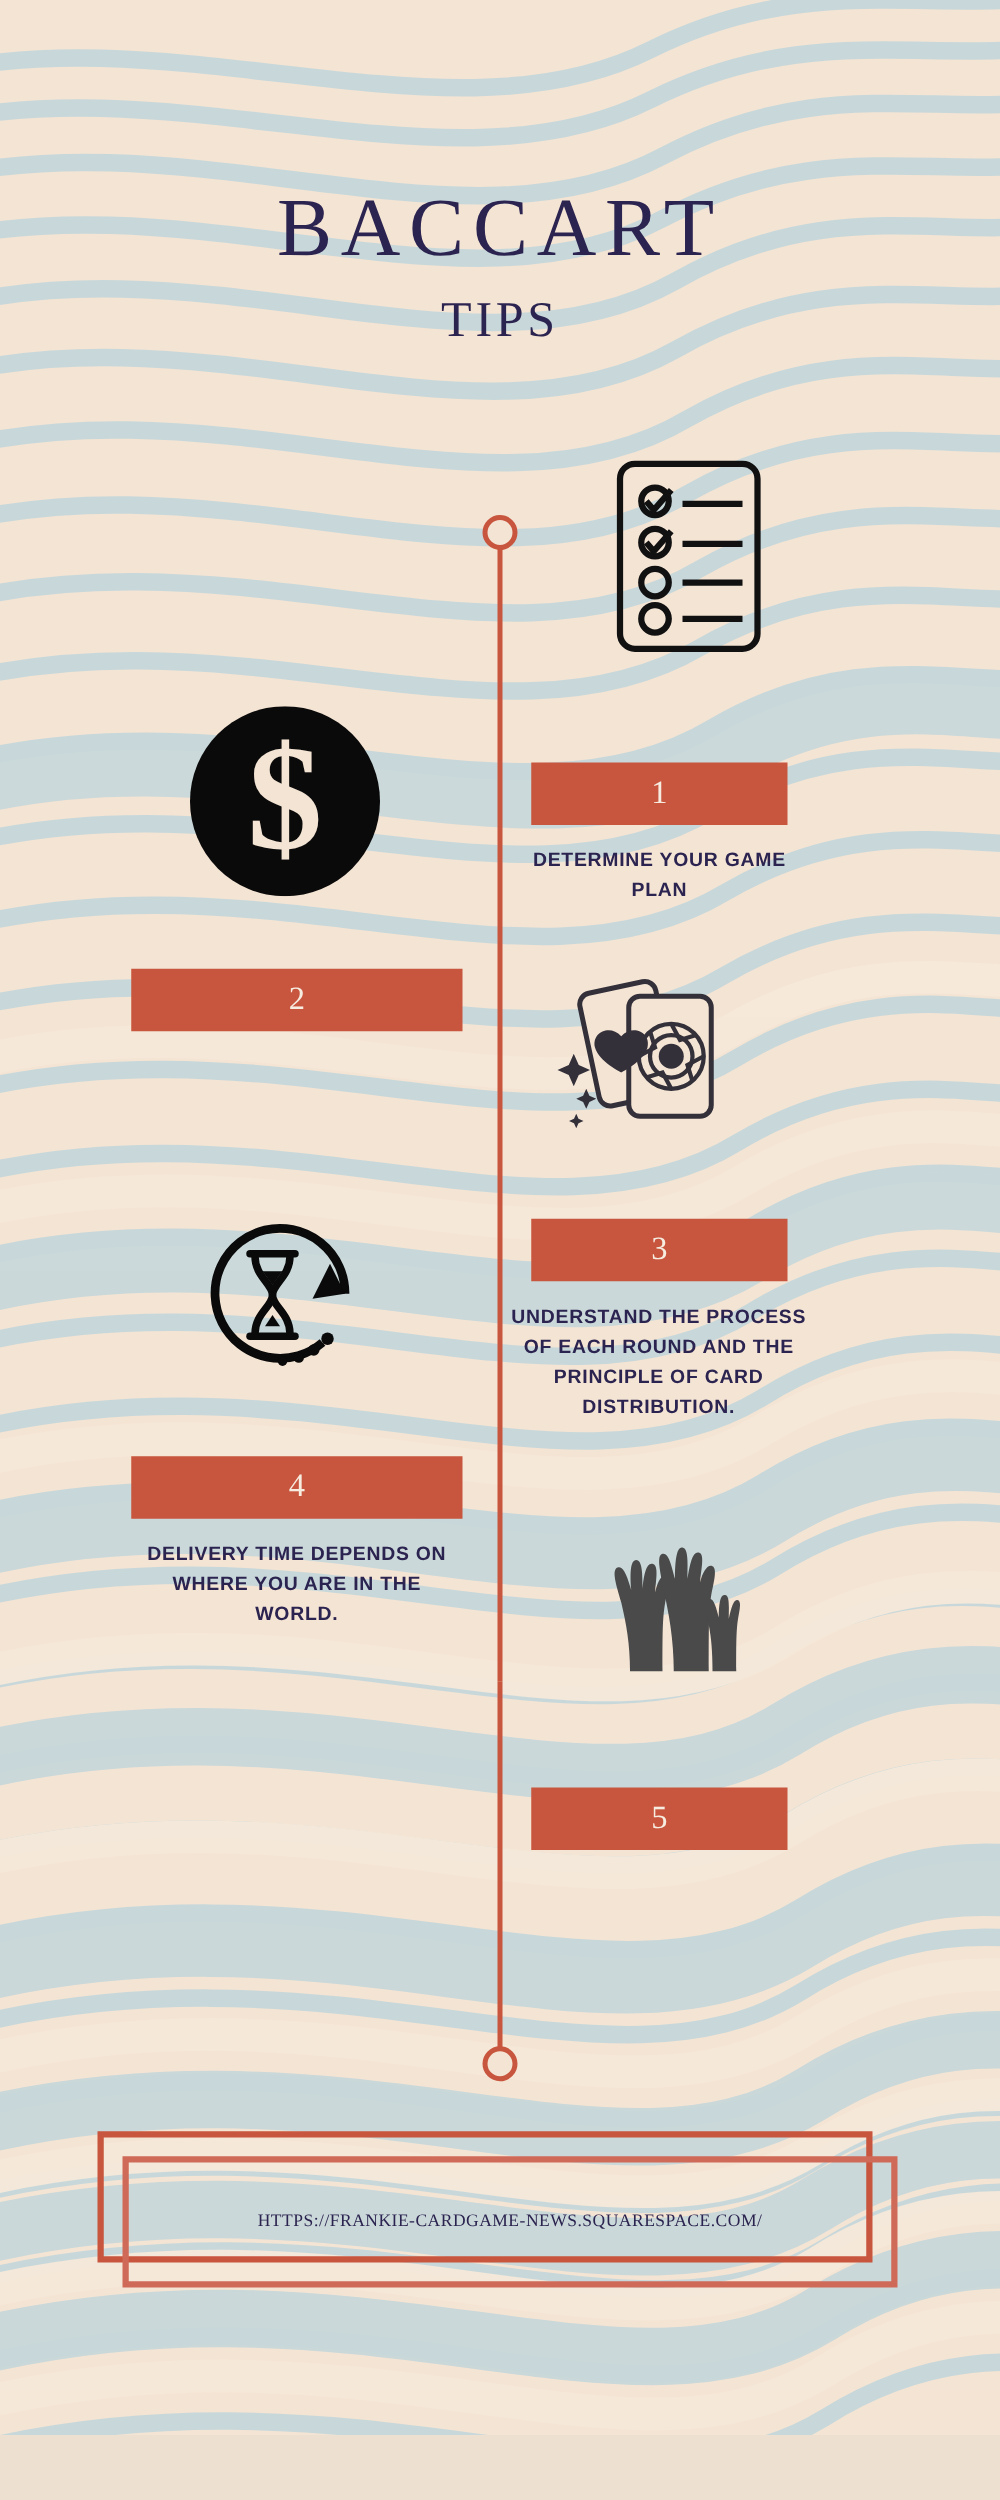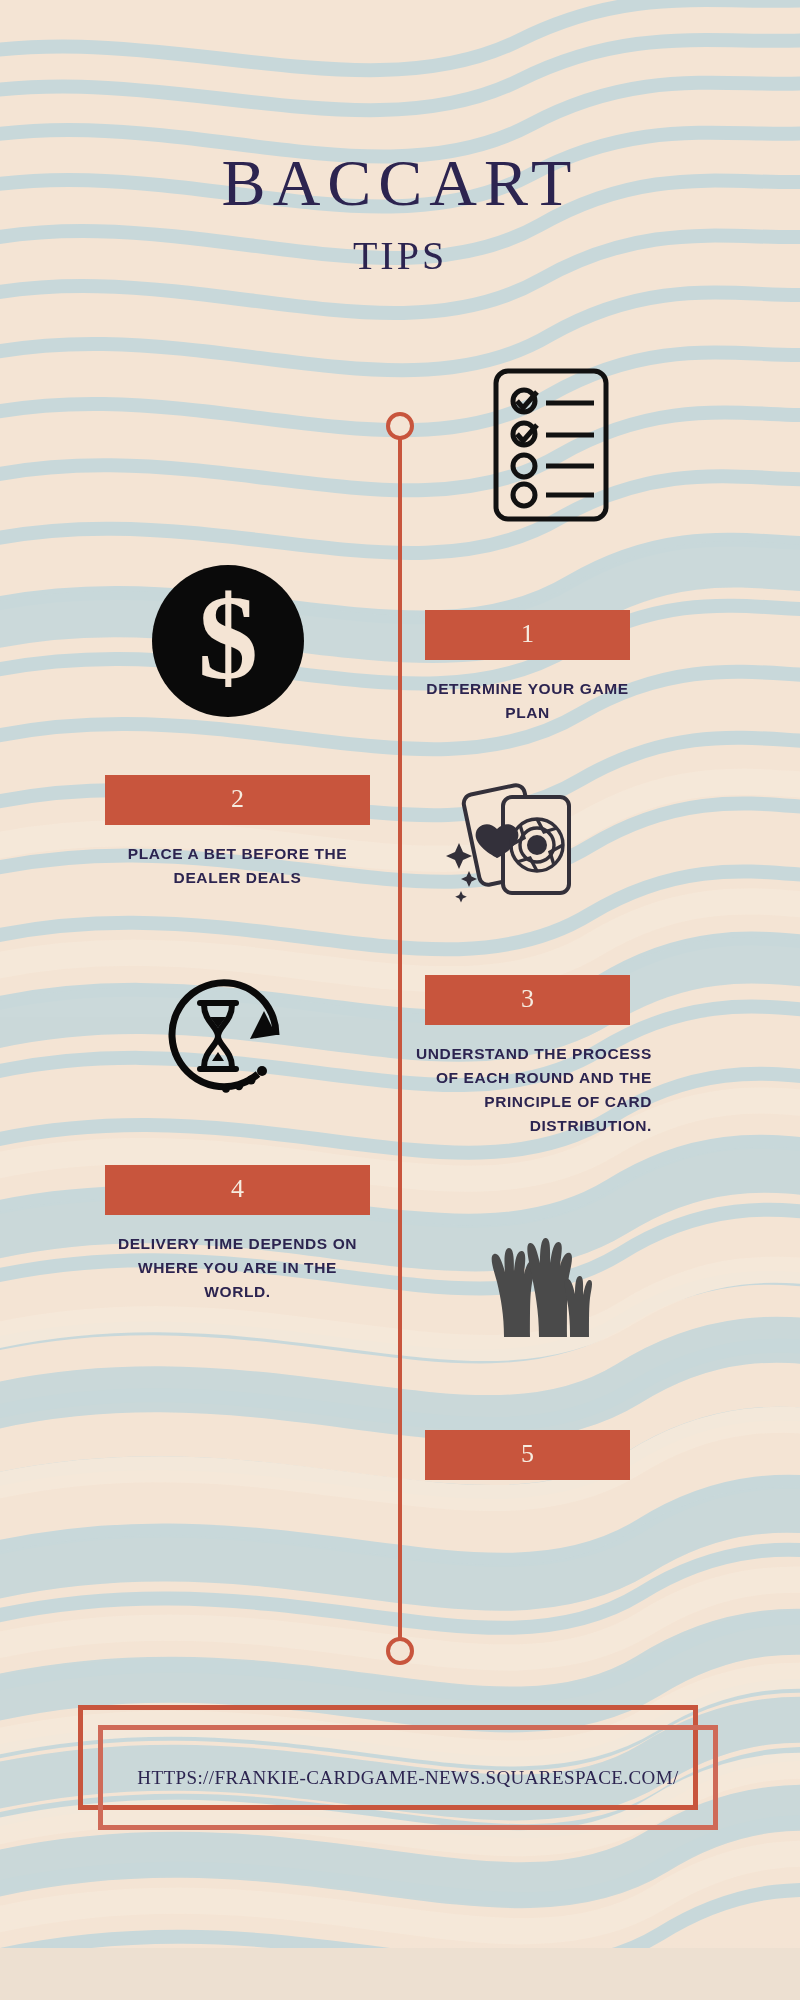--- a/index.html
+++ b/index.html
@@ -78,21 +78,21 @@
     text-transform:uppercase;
     font-weight:bold;
   }
   .step-right{left:425px;width:205px;}
   .step-left{left:105px;width:265px;}
   .s1{top:610px;}
   .s2{top:775px;}
   .s3{top:975px;}
   .s4{top:1165px;}
   .s5{top:1430px;}
-  .s3 .step-text{width:250px;margin-left:-23px;text-align:right;}
+  .s3 .step-text{width:250px;margin-left:-23px;}
   
   .icon{position:absolute;z-index:6;}
   .ico-check{left:490px;top:365px;}
   .ico-coin{left:152px;top:565px;}
   .ico-cards{left:445px;top:775px;}
   .ico-clock{left:152px;top:965px;}
   .ico-hands{left:483px;top:1230px;}
   
   .url-frame-outer{
     position:absolute;left:78px;top:1705px;
@@ -100,21 +100,21 @@
     border:5px solid #c8553d;z-index:6;box-sizing:border-box;
   }
   .url-frame-inner{
     position:absolute;left:98px;top:1725px;
     width:620px;height:105px;
     border:5px solid #cf6a58;z-index:7;box-sizing:border-box;
     display:flex;align-items:center;justify-content:center;
   }
   .url-text{
     font-family:"Liberation Serif", serif;
-    color:#2c2450;font-size:19px;
+    color:#2c2450;font-size:14px;
     letter-spacing:0.4px;text-align:center;
   }
 </style>
 </head>
 <body>
 
 <div class="poster">
 
   <div class="bg-waves">
     <svg viewBox="0 0 800 2000" xmlns="http://www.w3.org/2000/svg" aria-hidden="true">
@@ -275,21 +275,20 @@
     </svg>
   </div>
 
   <div class="step step-right s1">
     <div class="badge">1</div>
     <div class="step-text">DETERMINE YOUR GAME PLAN</div>
   </div>
 
   <div class="step step-left s2">
     <div class="badge">2</div>
-    <div class="step-text">PLACE A BET BEFORE THE DEALER DEALS</div>
   </div>
 
   <div class="step step-right s3">
     <div class="badge">3</div>
     <div class="step-text">UNDERSTAND THE PROCESS OF EACH ROUND AND THE PRINCIPLE OF CARD DISTRIBUTION.</div>
   </div>
 
   <div class="step step-left s4">
     <div class="badge">4</div>
     <div class="step-text">DELIVERY TIME DEPENDS ON WHERE YOU ARE IN THE WORLD.</div>

